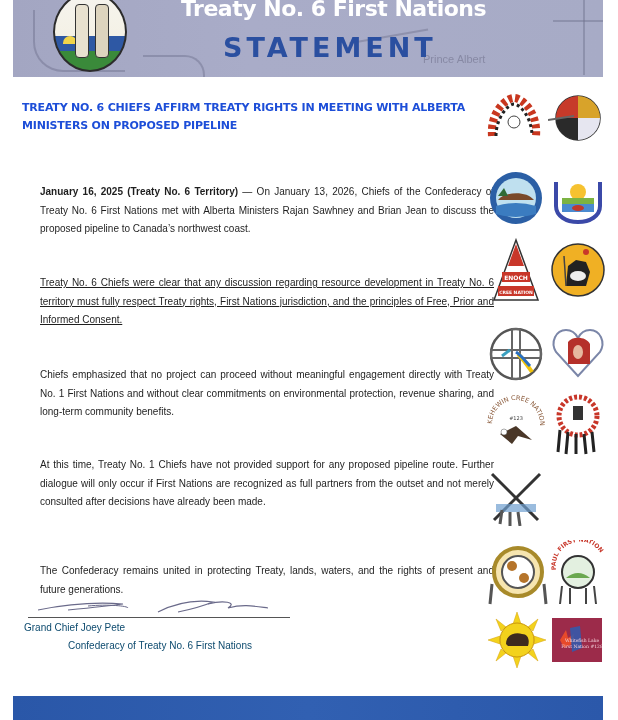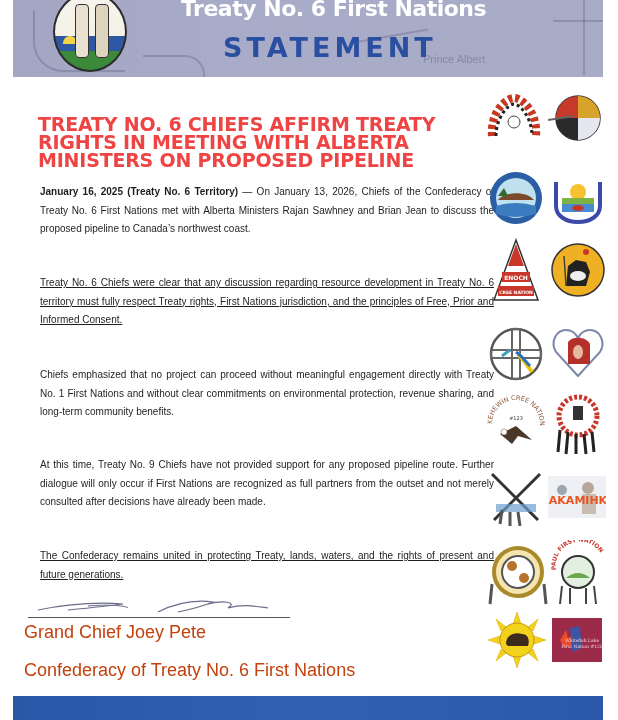--- a/index.html
+++ b/index.html
@@ -37,44 +37,44 @@
     font-family: "DejaVu Sans", sans-serif; font-weight: bold; font-size: 22px;
     color: #ffffff; letter-spacing: -0.5px;
   }
   .banner-line2 {
     position: absolute; left: 210px; top: 32px; width: 240px;
     font-family: "DejaVu Sans", sans-serif; font-weight: bold; font-size: 27px;
     color: #2a4fa0; letter-spacing: 4px;
   }
   .headline {
     position: absolute; left: 22px; top: 99px; width: 460px;
-    font-family: "DejaVu Sans", sans-serif; font-weight: bold; font-size: 19px;
-    line-height: 18px; color: #ef4444; letter-spacing: -0.2px; margin: 16px;
+    font-family: "DejaVu Sans", sans-serif; font-weight: bold; font-size: 11px;
+    line-height: 18px; color: #1d4ed8; letter-spacing: -0.2px; margin: 0;
   }
   .body-text {
     position: absolute; left: 24px; width: 454px;
     font-family: "Liberation Sans", sans-serif; font-size: 10px;
     line-height: 18.7px; color: #1e1e1e; text-align: justify; margin: 16px;
   }
   .body-text .lead { font-weight: bold; }
   .p1 { top: 167px; }
   .p2 { top: 258px; text-decoration: underline; }
   .p3 { top: 350px; }
   .p4 { top: 440px; }
-  .p5 { top: 531px; text-decoration: underline; }
+  .p5 { top: 546px; }
   .signature {
     position: absolute; left: 28px; top: 594px; width: 262px; height: 24px;
   }
   .sig-line { position: absolute; left: 28px; top: 617px; width: 262px; height: 1px; background: #555; }
   .signer-name, .signer-org {
-    position: absolute; left: 24px; font-size: 18px; color: #c2410c;
+    position: absolute; left: 24px; font-size: 10px; color: #0c4a6e;
     font-family: "Liberation Sans", sans-serif;
   }
   .signer-name { top: 622px; }
-  .signer-org { top: 660px; }
+  .signer-org { top: 640px; margin-left: 44px; }
   .logos {
     position: absolute; left: 486px; top: 90px; width: 122px; height: 580px;
   }
   .logo {
     position: absolute; width: 56px; height: 56px;
     display: flex; align-items: center; justify-content: center; overflow: hidden;
   }
   .footer-band {
     position: absolute; left: 13px; top: 696px; width: 590px; height: 24px;
     background: linear-gradient(90deg, #2a57a8 0%, #3160b2 50%, #2b58aa 100%);
@@ -97,21 +97,21 @@
   </div>
   <div class="banner-line1">Treaty No. 6 First Nations</div>
   <div class="banner-line2">STATEMENT</div>
 </div>
 
 <h1 class="headline">TREATY NO. 6 CHIEFS AFFIRM TREATY RIGHTS IN MEETING WITH ALBERTA MINISTERS ON PROPOSED PIPELINE</h1>
 
 <p class="body-text p1"><span class="lead">January 16, 2025 (Treaty No. 6 Territory)</span><span> — On January 13, 2026, Chiefs of the Confederacy of Treaty No. 6 First Nations met with Alberta Ministers Rajan Sawhney and Brian Jean to discuss the proposed pipeline to Canada’s northwest coast.</span></p>
 <p class="body-text p2">Treaty No. 6 Chiefs were clear that any discussion regarding resource development in Treaty No. 6 territory must fully respect Treaty rights, First Nations jurisdiction, and the principles of Free, Prior and Informed Consent.</p>
 <p class="body-text p3">Chiefs emphasized that no project can proceed without meaningful engagement directly with Treaty No. 1 First Nations and without clear commitments on environmental protection, revenue sharing, and long-term community benefits.</p>
-<p class="body-text p4">At this time, Treaty No. 9 Chiefs have not provided support for any proposed pipeline route. Further dialogue will only occur if First Nations are recognized as full partners from the outset and not merely consulted after decisions have already been made.</p>
+<p class="body-text p4">At this time, Treaty No. 1 Chiefs have not provided support for any proposed pipeline route. Further dialogue will only occur if First Nations are recognized as full partners from the outset and not merely consulted after decisions have already been made.</p>
 <p class="body-text p5">The Confederacy remains united in protecting Treaty, lands, waters, and the rights of present and future generations.</p>
 
 <svg class="signature" viewBox="0 0 262 24">
   <path d="M10 16 C40 10, 70 8, 95 10 C80 12, 60 14, 40 16" stroke="#6a6a8a" stroke-width="1.2" fill="none"></path>
   <path d="M60 12 C80 10, 100 12, 100 14" stroke="#6a6a8a" stroke-width="1" fill="none"></path>
   <path d="M130 18 C150 8, 170 6, 185 8 C175 12, 160 16, 150 18" stroke="#6a6a8a" stroke-width="1.2" fill="none"></path>
   <path d="M180 10 C195 6, 210 8, 200 14 C215 10, 225 12, 240 14" stroke="#6a6a8a" stroke-width="1.2" fill="none"></path>
 </svg>
 <div class="sig-line"></div>
 <div class="signer-name">Grand Chief Joey Pete</div>
@@ -210,29 +210,20 @@
         <path d="M10 36 L8 58 M18 38 L16 60 M26 40 L26 60 M34 40 L36 60 M42 38 L44 58" stroke="#222" stroke-width="3"></path>
       </svg>
   </div>
 
   <div class="logo" style="left:2px;top:380px;">
     <svg width="56" height="56" viewBox="0 0 56 56">
         <line x1="4" y1="4" x2="50" y2="50" stroke="#333" stroke-width="3"></line>
         <line x1="52" y1="4" x2="6" y2="50" stroke="#333" stroke-width="3"></line>
         <rect x="8" y="34" width="40" height="8" fill="#6f9fd0" opacity="0.7"></rect>
         <path d="M14 40 L12 54 M22 42 L22 56 M30 42 L32 56" stroke="#555" stroke-width="3"></path>
-      </svg>
-  </div>
-  <div class="logo" style="left:62px;top:386px;width:58px;height:42px;">
-    <svg width="58" height="42" viewBox="0 0 58 42">
-        <rect x="0" y="0" width="58" height="42" fill="#eef0f3"></rect>
-        <circle cx="40" cy="12" r="6" fill="#b9a89a"></circle>
-        <rect x="34" y="18" width="14" height="20" fill="#c9bdb2"></rect>
-        <circle cx="14" cy="14" r="5" fill="#9aa6b0"></circle>
-        <text x="30" y="28" font-size="11" fill="#e8541e" text-anchor="middle" font-family="DejaVu Sans, sans-serif" font-weight="bold">AKAMIHK</text>
       </svg>
   </div>
 
   <div class="logo" style="left:2px;top:454px;width:60px;height:64px;">
     <svg width="60" height="64" viewBox="0 0 60 64">
         <circle cx="30" cy="28" r="24" fill="#f6e5b0" stroke="#a88a2a" stroke-width="4"></circle>
         <circle cx="30" cy="28" r="16" fill="#fff" stroke="#555" stroke-width="2"></circle>
         <circle cx="24" cy="22" r="5" fill="#b5742a"></circle>
         <circle cx="36" cy="34" r="5" fill="#b5742a"></circle>
         <path d="M4 40 L2 60 M56 40 L58 60" stroke="#555" stroke-width="3"></path>

